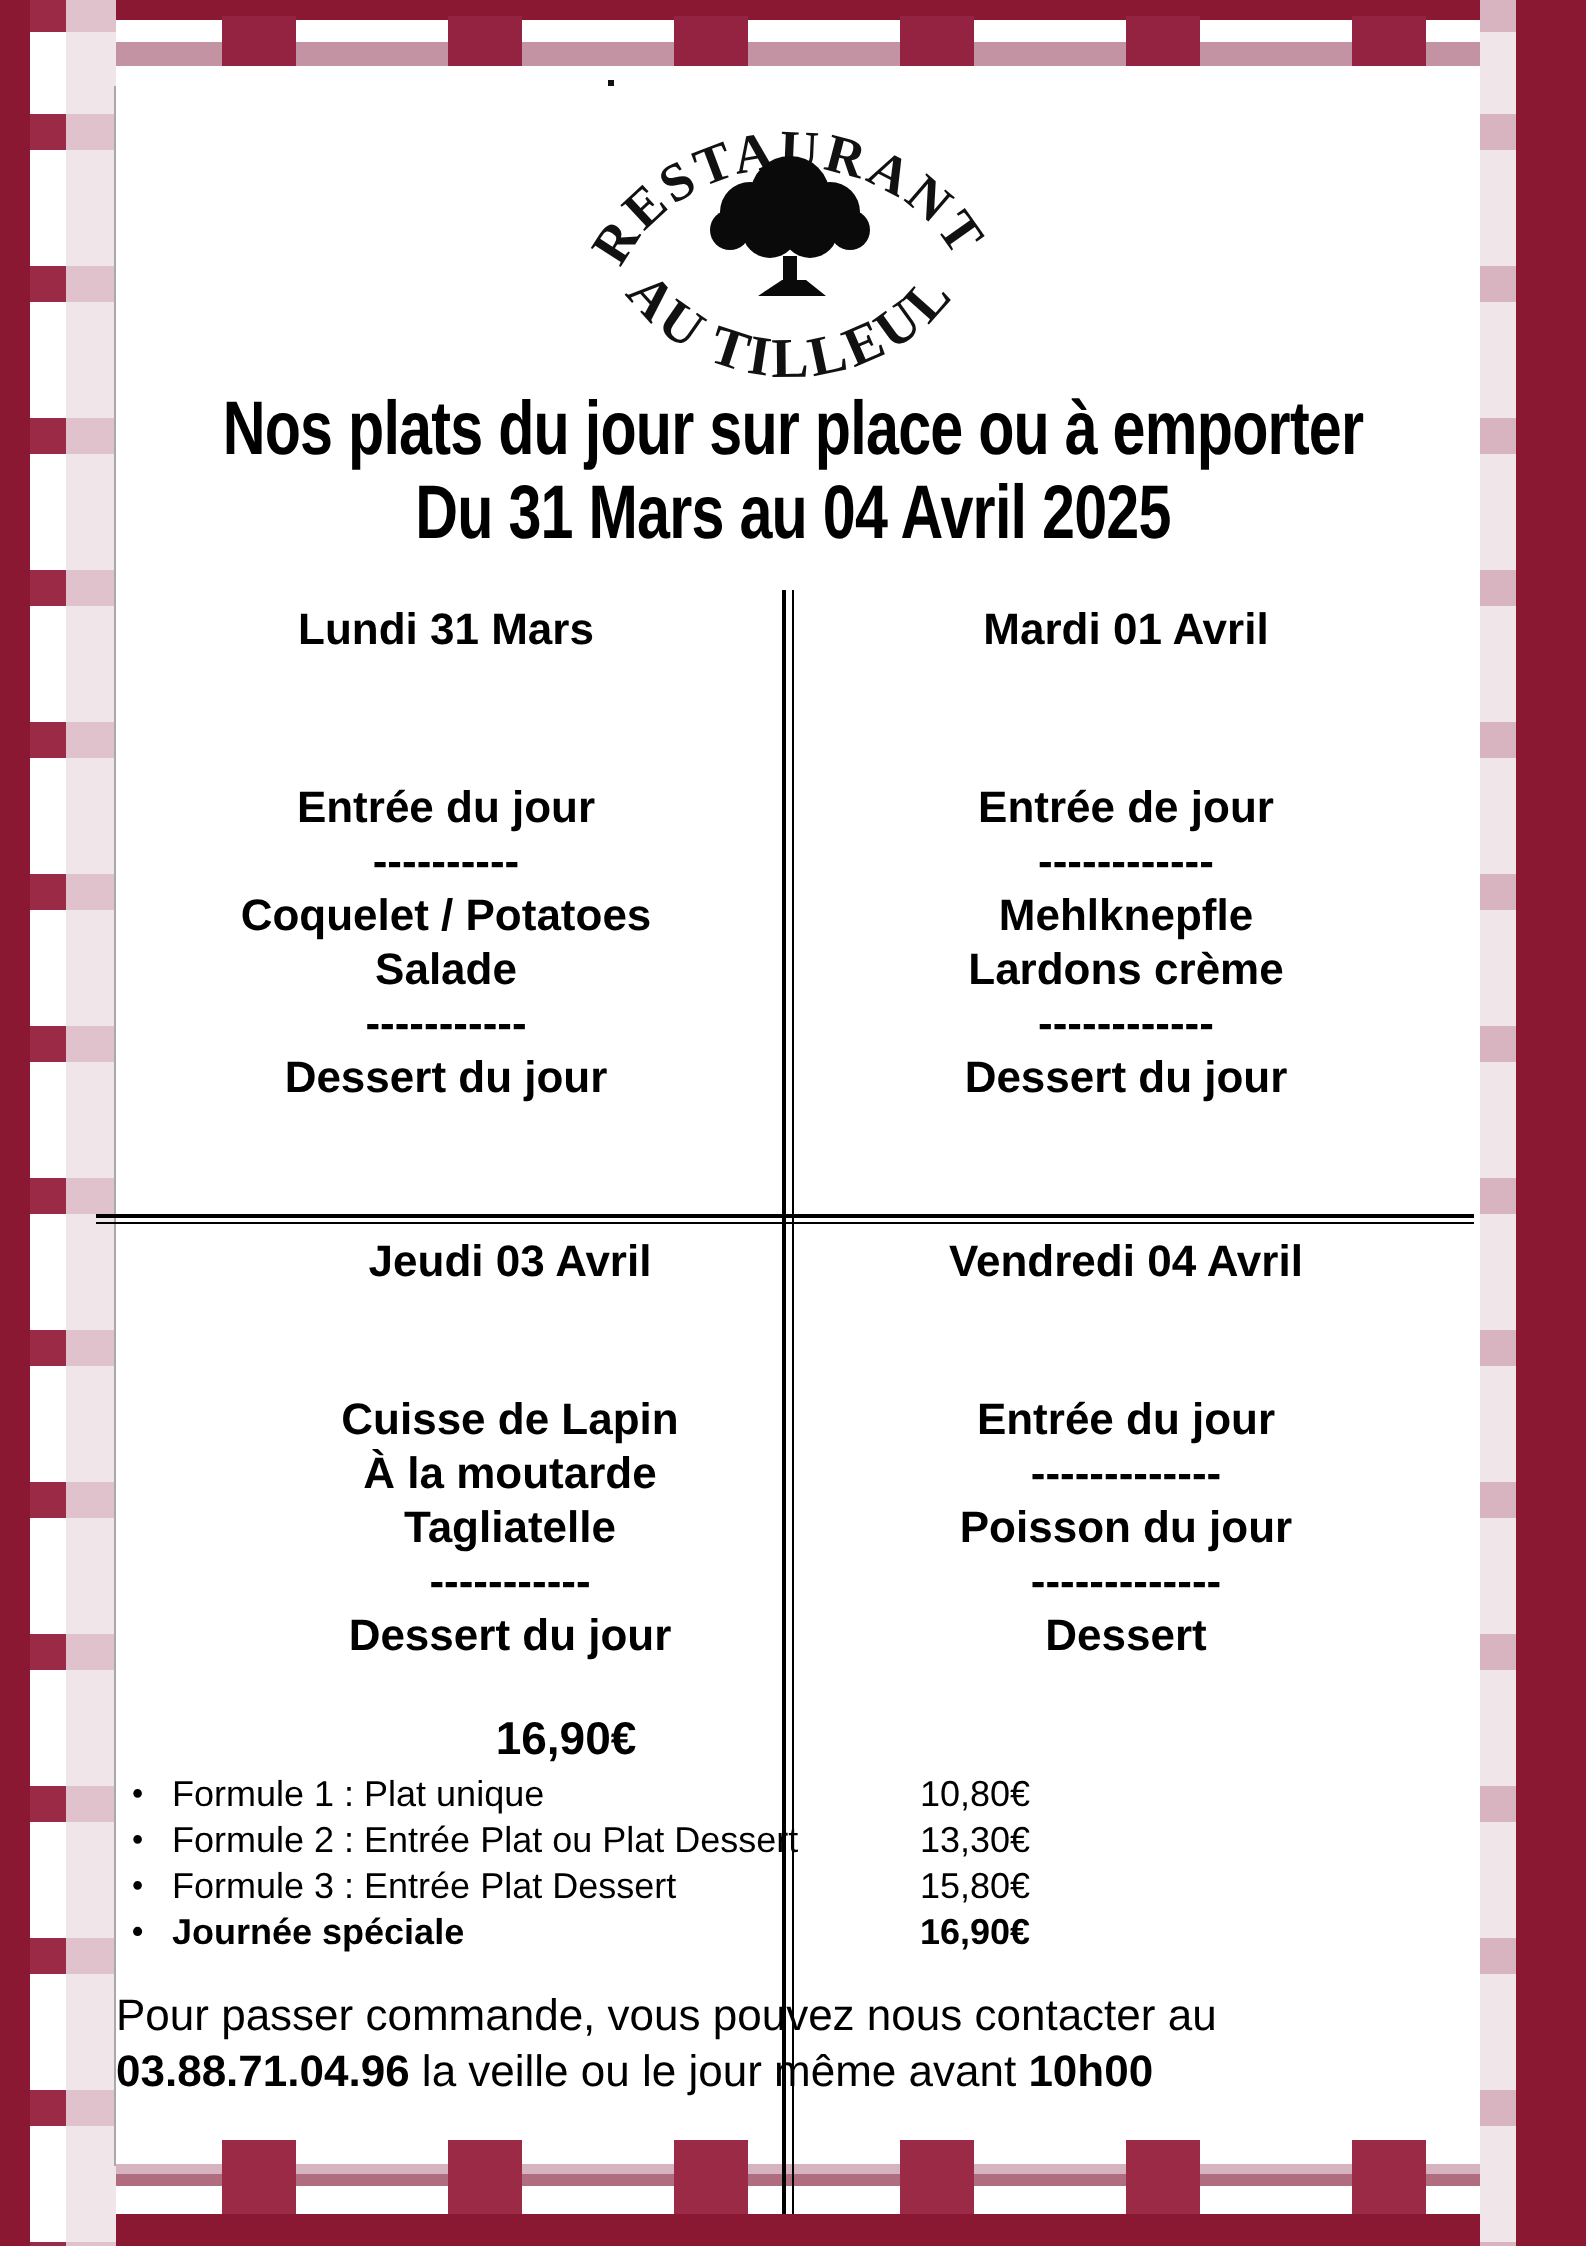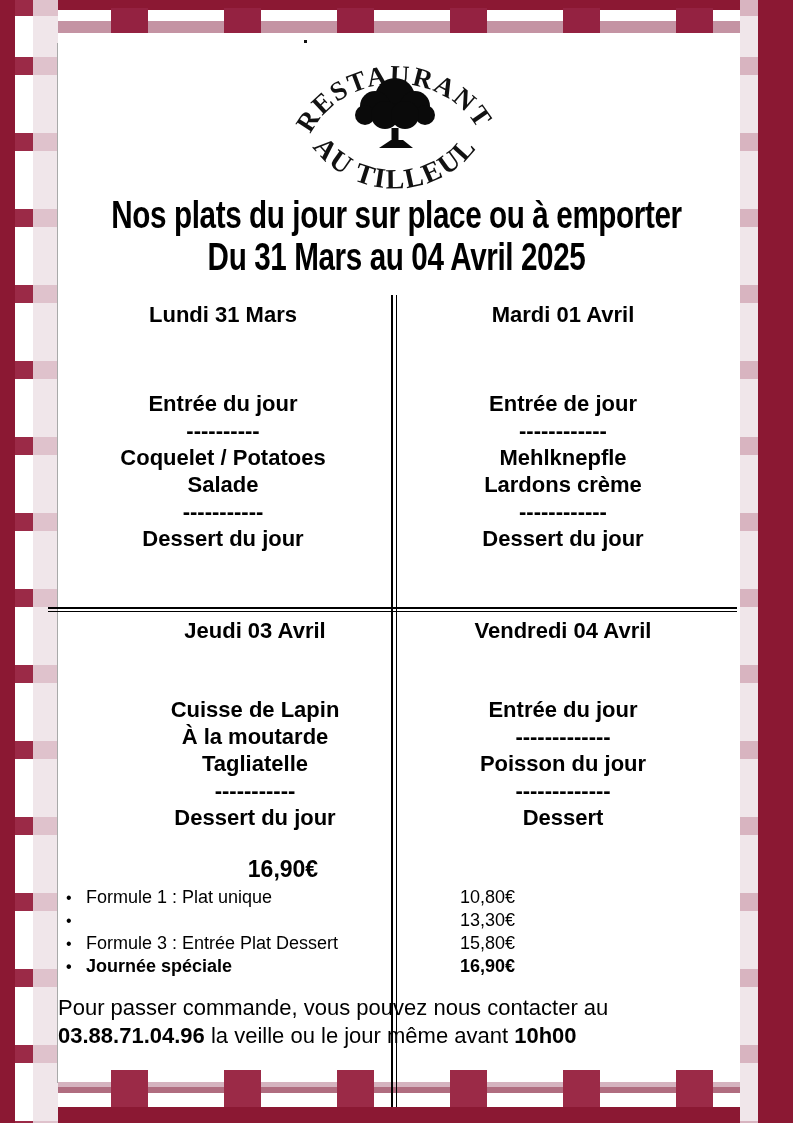--- a/index.html
+++ b/index.html
@@ -184,20 +184,21 @@
 
   <div class="headline-price">16,90€</div>
   <div class="price-list">
     <div class="price-row">
       <span class="bullet">•</span>
       <span class="label">Formule 1 : Plat unique</span>
       <span class="price">10,80€</span>
     </div>
     <div class="price-row">
       <span class="bullet">•</span>
+      <span class="label">Formule 2 : Entrée Plat ou Plat Dessert</span>
       <span class="price">13,30€</span>
     </div>
     <div class="price-row">
       <span class="bullet">•</span>
       <span class="label">Formule 3 : Entrée Plat Dessert</span>
       <span class="price">15,80€</span>
     </div>
     <div class="price-row bold">
       <span class="bullet">•</span>
       <span class="label">Journée spéciale</span>

